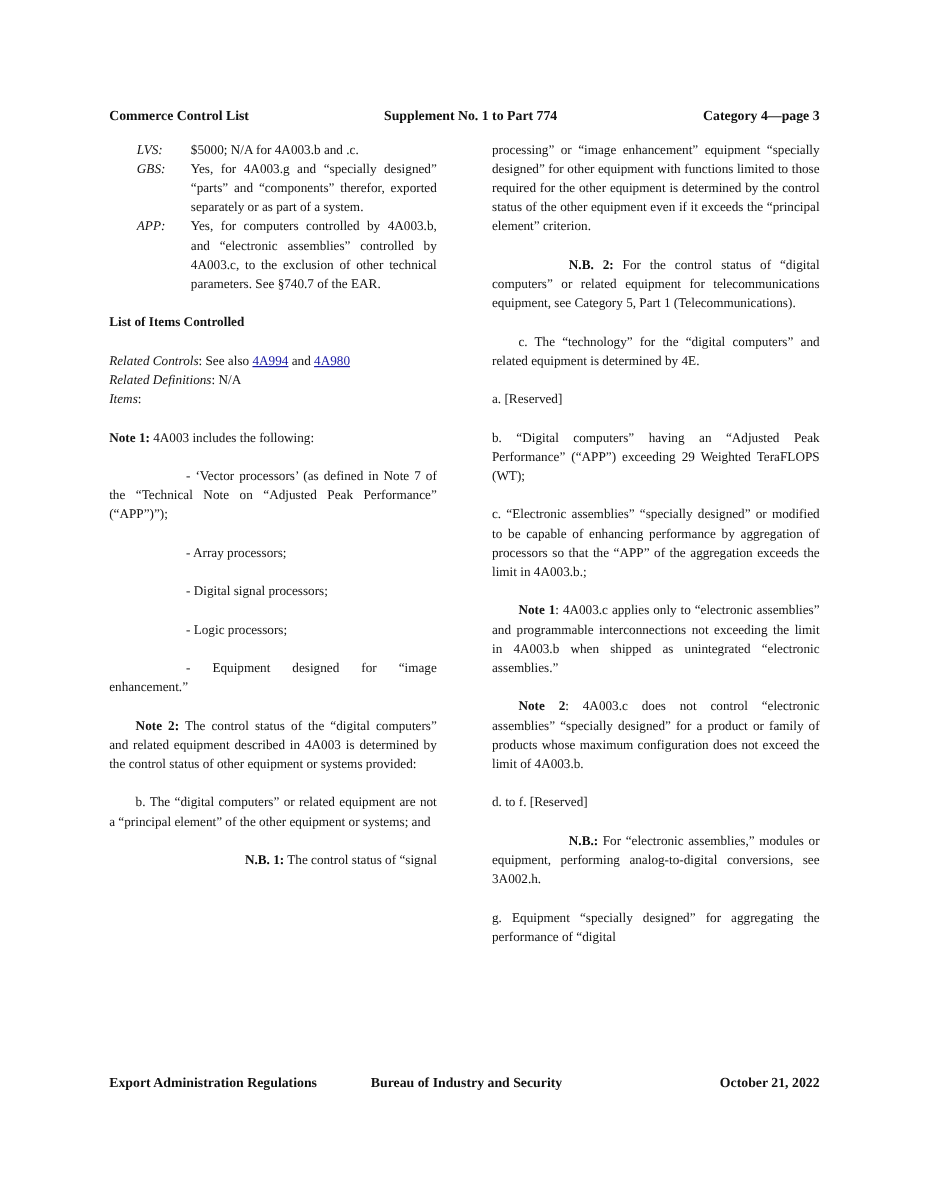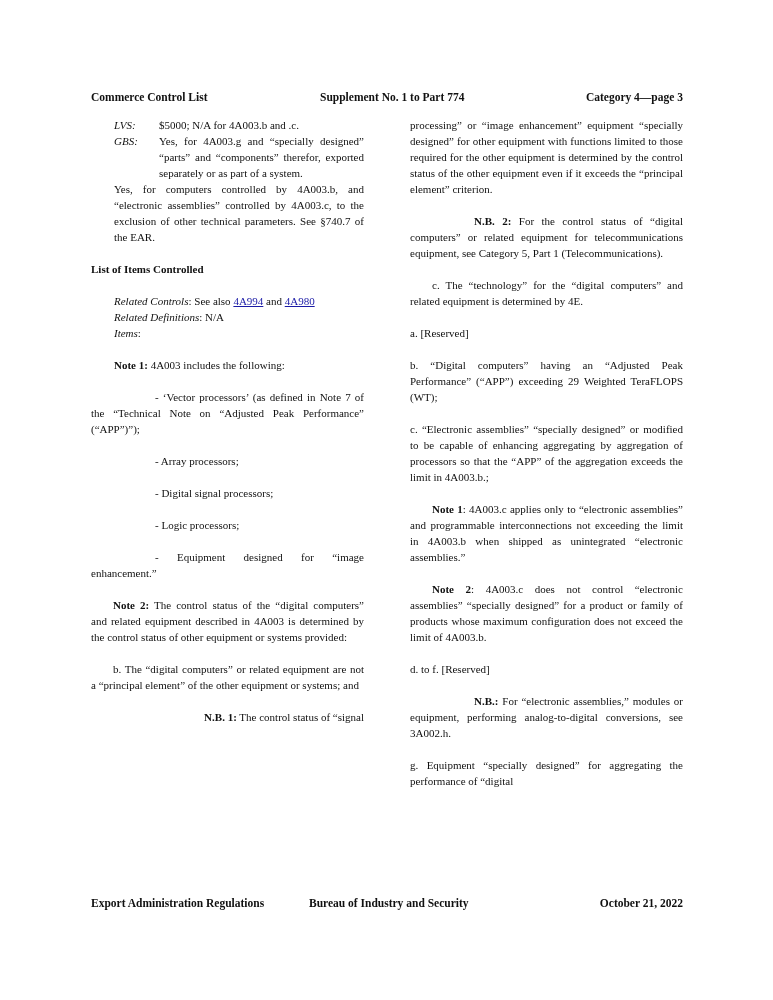--- a/index.html
+++ b/index.html
@@ -25,21 +25,21 @@
     .ind { text-indent: 22px; }
     .ind2 { text-indent: 44px; }
     .ind3 { text-indent: 64px; }
     i, .it { }
     b { font-weight: bold; }
     .deflist { margin-left: 23px; margin-bottom: 16px; }
     .defrow { display: flex; }
     .defkey { width: 45px; flex: 0 0 45px; font-style: italic; }
     .defval { flex: 1; text-align: justify; }
     .heading { font-weight: bold; margin: 0 0 16px 0; }
-    .rel { margin-left: 23px; }
+    .rel { }
     a.lnk { color: #1a1aa6; text-decoration: underline; }
   </style>
 </head>
 <body>
 
 <div class="hdr">
   <span style="left:0">Commerce Control List</span>
   <span style="left:229px">Supplement No. 1 to Part 774</span>
   <span style="right:0">Category 4—page 3</span>
 </div>
@@ -48,20 +48,21 @@
   <div class="deflist">
     <div class="defrow">
       <span class="defkey"><span>LVS</span>:</span>
       <span class="defval">$5000; N/A for 4A003.b and .c.</span>
     </div>
     <div class="defrow">
       <span class="defkey"><span>GBS</span>:</span>
       <span class="defval">Yes, for 4A003.g and “specially designed” “parts” and “components” therefor, exported separately or as part of a system.</span>
     </div>
     <div class="defrow">
+      <span class="defkey"><span>APP</span>:</span>
       <span class="defval">Yes, for computers controlled by 4A003.b, and “electronic assemblies” controlled by 4A003.c, to the exclusion of other technical parameters.  See §740.7 of the EAR.</span>
     </div>
   </div>
 
   <div class="heading">List of Items Controlled</div>
 
   <div class="rel">
     <div><i>Related Controls</i><span>: See also </span><a class="lnk" href="#">4A994</a><span> and </span><a class="lnk" href="#">4A980</a></div>
     <div><i>Related Definitions</i><span>: N/A</span></div>
     <div class="p"><i>Items</i><span>:</span></div>
@@ -78,21 +79,21 @@
   <div class="p it j ind">b. The “digital computers” or related equipment are not a “principal element” of the other equipment or systems; and</div>
   <div class="it j ind2" style="text-align:right"><b>N.B. 1:</b><span>  The control status of “signal</span></div>
 </div>
 
 <div class="col right">
   <div class="p it j">processing” or “image enhancement” equipment “specially designed” for other equipment with functions limited to those required for the other equipment is determined by the control status of the other equipment even if it exceeds the “principal element” criterion.</div>
   <div class="p it j ind3"><b>N.B. 2:</b><span>  For the control status of “digital computers” or related equipment for telecommunications equipment, see Category 5, Part 1 (Telecommunications).</span></div>
   <div class="p it j ind">c.   The “technology” for the “digital computers” and related equipment is determined by 4E.</div>
   <div class="p">a. [Reserved]</div>
   <div class="p j">b.   “Digital computers” having an “Adjusted Peak Performance” (“APP”) exceeding 29 Weighted TeraFLOPS (WT);</div>
-  <div class="p j">c.  “Electronic assemblies” “specially designed” or modified to be capable of enhancing aggregating by aggregation of processors so that the “APP” of the aggregation exceeds the limit in 4A003.b.;</div>
+  <div class="p j">c.  “Electronic assemblies” “specially designed” or modified to be capable of enhancing performance by aggregation of processors so that the “APP” of the aggregation exceeds the limit in 4A003.b.;</div>
   <div class="p it j ind"><b>Note 1</b><span>:  4A003.c applies only to “electronic assemblies” and programmable interconnections not exceeding the limit in 4A003.b when shipped as unintegrated “electronic assemblies.”</span></div>
   <div class="p it j ind"><b>Note 2</b><span>:  4A003.c does not control “electronic assemblies” “specially designed” for a product or family of products whose maximum configuration does not exceed the limit of 4A003.b.</span></div>
   <div class="p">d. to f.  [Reserved]</div>
   <div class="p it j ind3"><b>N.B.:</b><span>  For “electronic assemblies,” modules or equipment, performing analog-to-digital conversions, see 3A002.h.</span></div>
   <div class="j">g.   Equipment “specially designed” for aggregating the performance of “digital</div>
 </div>
 
 <div class="ftr">
   <span style="left:0">Export Administration Regulations</span>
   <span style="left:218px">Bureau of Industry and Security</span>

